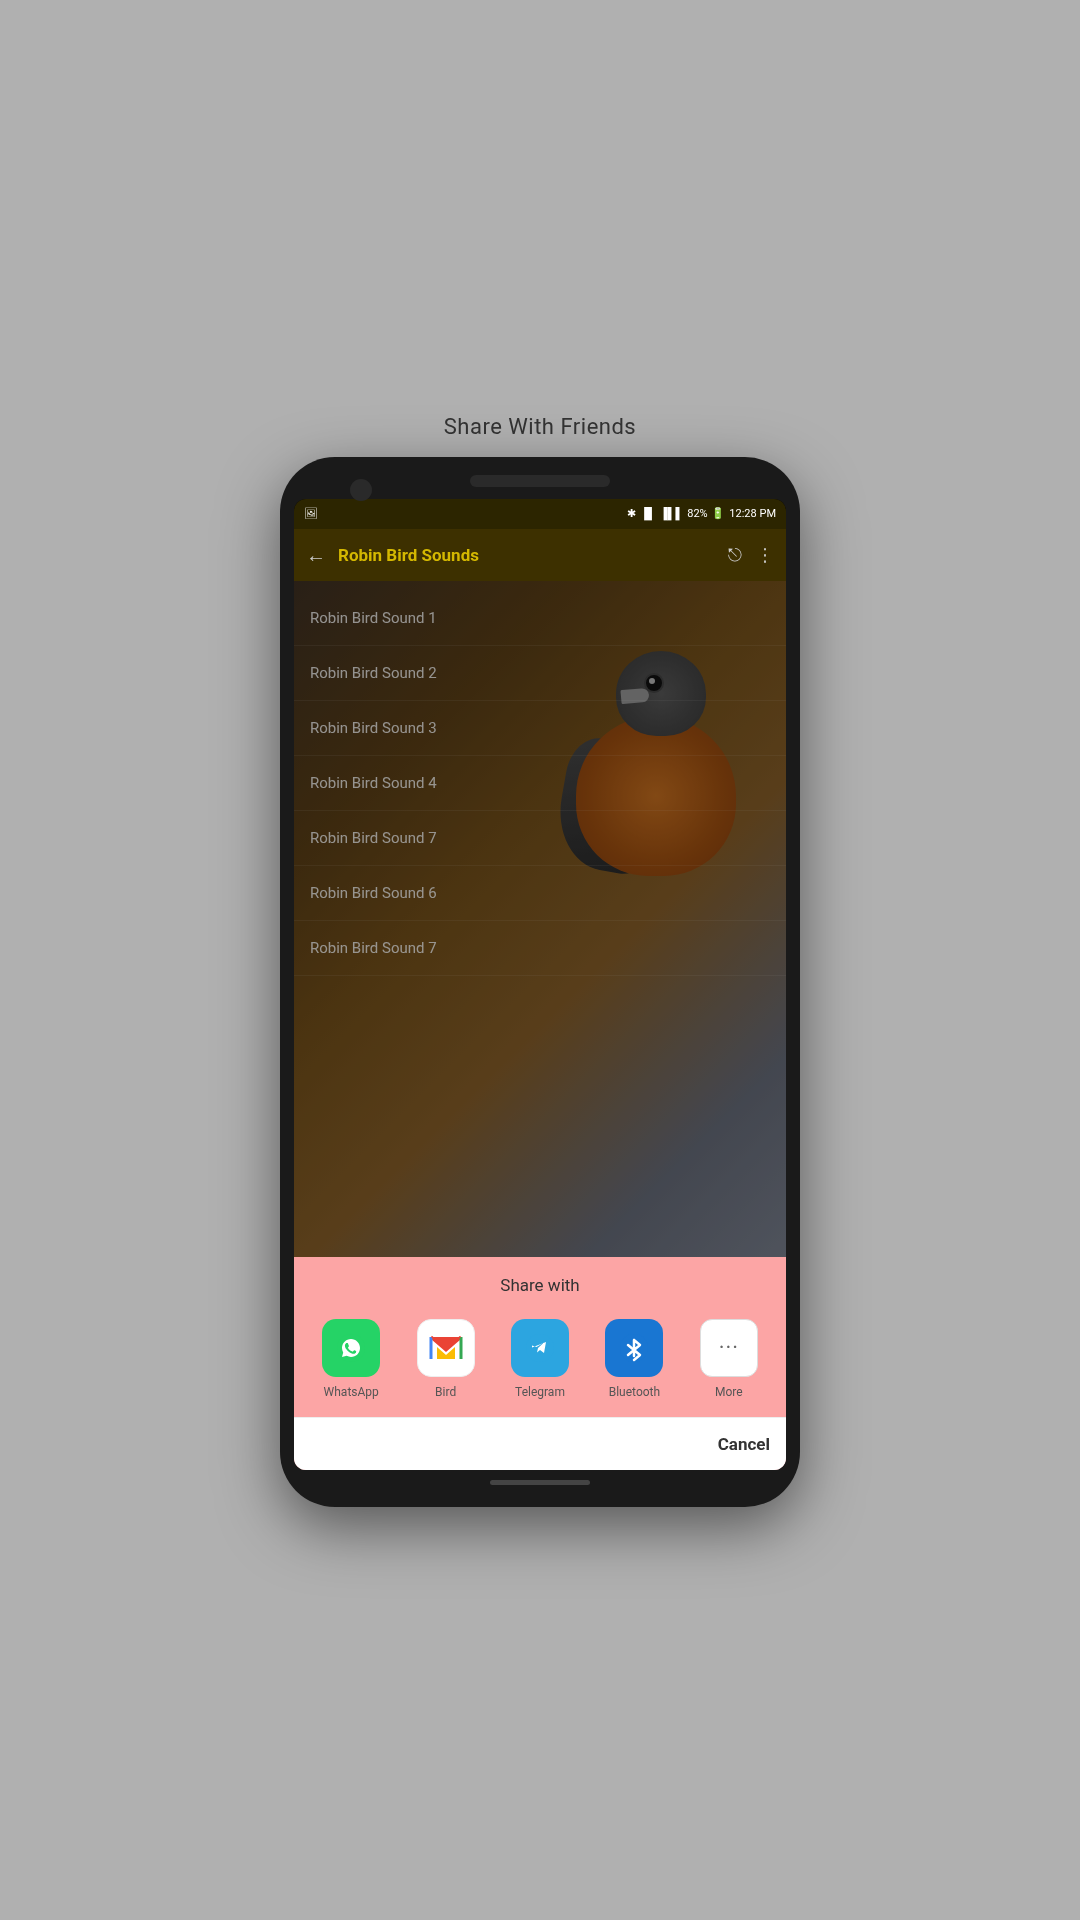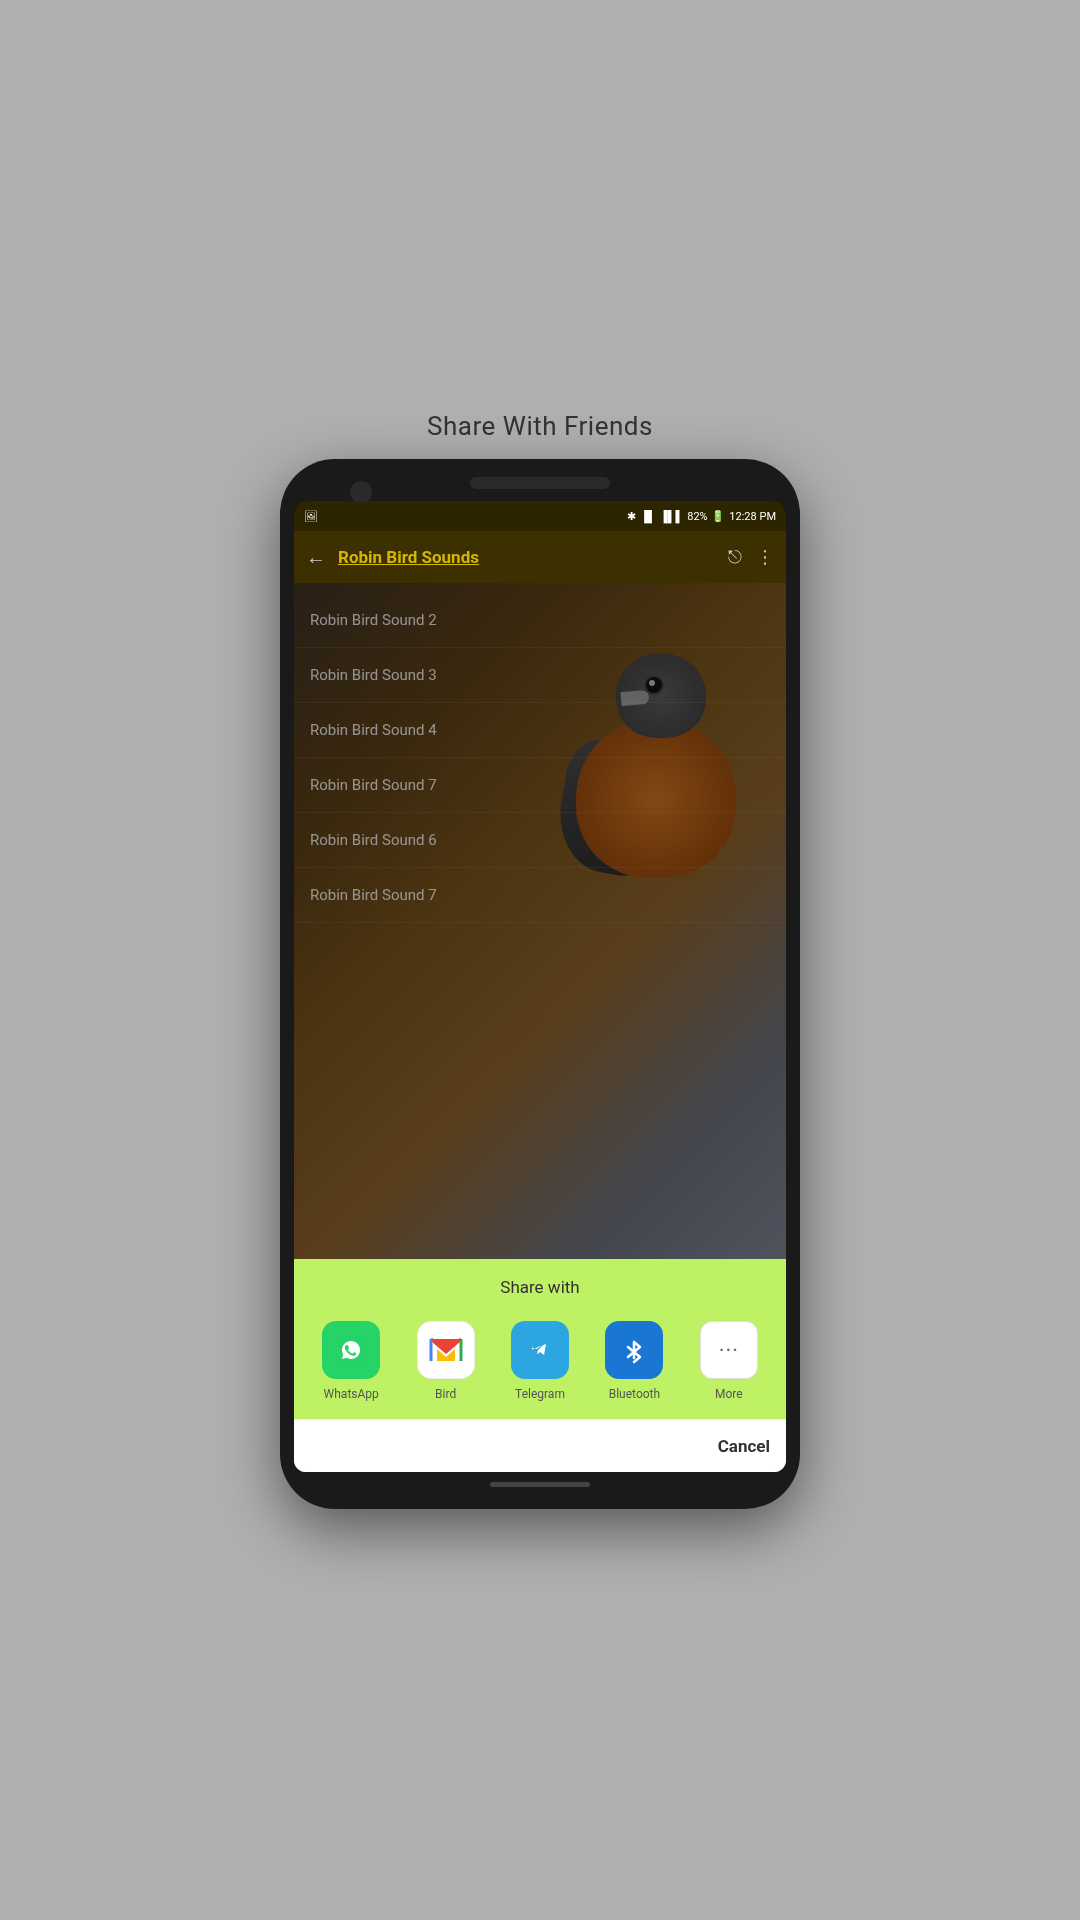--- a/index.html
+++ b/index.html
@@ -7,21 +7,21 @@
       background: #b0b0b0;
       display: flex;
       flex-direction: column;
       align-items: center;
       justify-content: center;
       min-height: 100vh;
       font-family: 'Roboto', Arial, sans-serif;
     }
 
     .page-title {
-      font-size: 26px;
+      font-size: 22px;
       color: #333;
       margin-bottom: 18px;
       font-weight: 400;
       letter-spacing: 0.5px;
     }
 
     .phone-frame {
       width: 520px;
       height: 1050px;
       background: #1a1a1a;
@@ -105,21 +105,20 @@
       font-size: 20px;
       margin-right: 12px;
       cursor: pointer;
     }
 
     .app-title {
       flex: 1;
       color: #d4b800;
       font-size: 17px;
       font-weight: 700;
-      text-decoration: underline;
     }
 
     .app-bar-icons {
       display: flex;
       gap: 14px;
     }
 
     .app-bar-icon {
       color: #ccc;
       font-size: 18px;
@@ -248,21 +247,21 @@
     
     .share-overlay {
       position: absolute;
       top: 0; left: 0; right: 0; bottom: 0;
       background: rgba(0,0,0,0.35);
     }
 
     .share-sheet {
       position: absolute;
       bottom: 0; left: 0; right: 0;
-      background: #bef264;
+      background: #fca5a5;
       border-radius: 0;
       padding: 0;
     }
 
     .share-title {
       text-align: center;
       font-size: 17px;
       font-weight: 400;
       color: #333;
       padding: 18px 16px 16px;
@@ -377,20 +376,21 @@
           <div class="bird-head">
             <div class="bird-eye">
               <div class="bird-eye-shine"></div>
             </div>
             <div class="bird-beak"></div>
           </div>
         </div>
       </div>
 
       <div class="sound-list">
+        <div class="sound-item">Robin Bird Sound 1</div>
         <div class="sound-item">Robin Bird Sound 2</div>
         <div class="sound-item">Robin Bird Sound 3</div>
         <div class="sound-item">Robin Bird Sound 4</div>
         <div class="sound-item">Robin Bird Sound 7</div>
         <div class="sound-item">Robin Bird Sound 6</div>
         <div class="sound-item">Robin Bird Sound 7</div>
       </div>
 
       <div class="share-overlay"></div>
 

